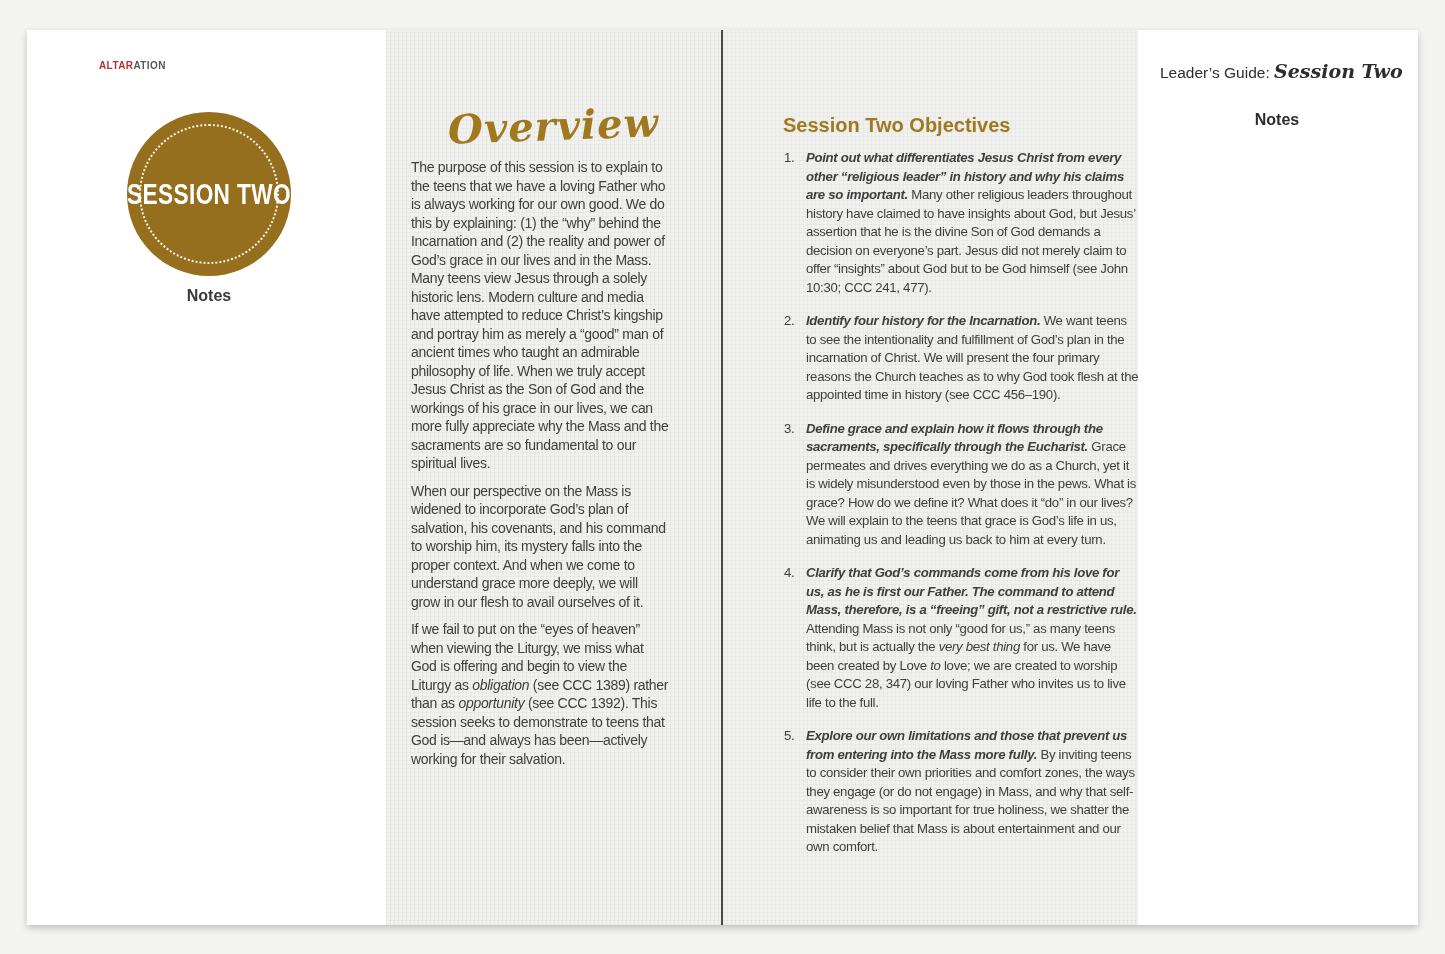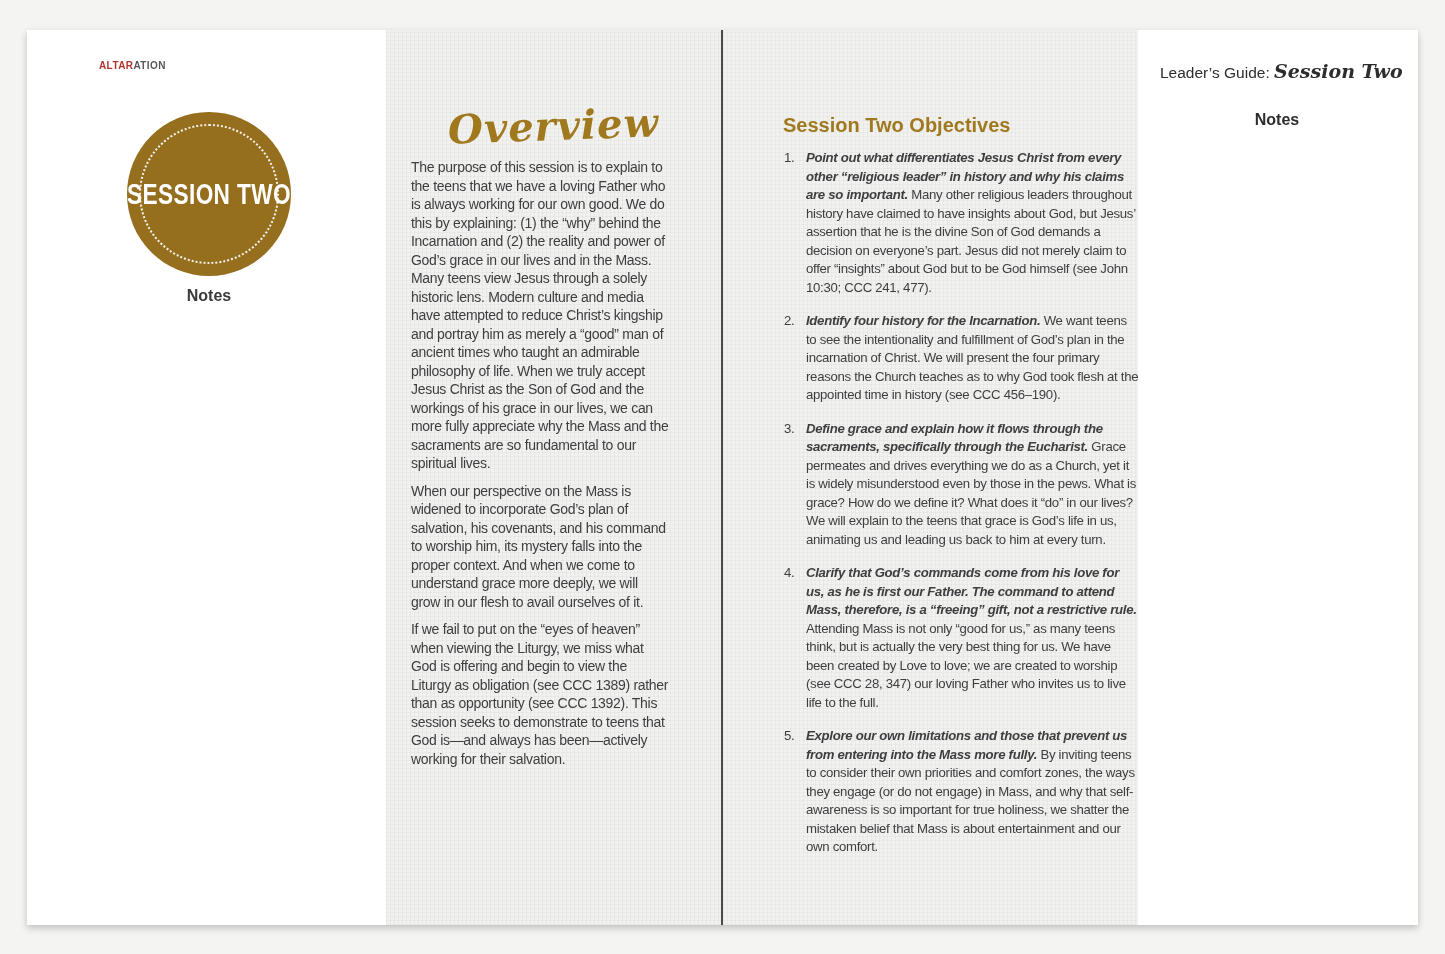--- a/index.html
+++ b/index.html
@@ -66,21 +66,21 @@
     position:absolute;left:359px;top:72px;width:335px;
     text-align:center;font-size:40px;color:#a0791f;
     transform:rotate(-2deg);letter-spacing:1px;
   }
   .overview-body{
     position:absolute;left:384px;top:128px;width:258px;
     font-size:14px;line-height:18.5px;color:#3e3e40;
     letter-spacing:-0.3px;
   }
   .overview-body p{margin:0 0 9px 0;}
-  .it{}
+  .it{font-style:italic;}
   
   .objectives-head{
     position:absolute;left:756px;top:84px;width:360px;
     font-size:20px;font-weight:bold;color:#a0791f;
   }
   .objectives-list{
     position:absolute;left:757px;top:119px;width:356px;
     font-size:13.2px;line-height:18.5px;color:#3e3e40;
     letter-spacing:-0.3px;
   }

